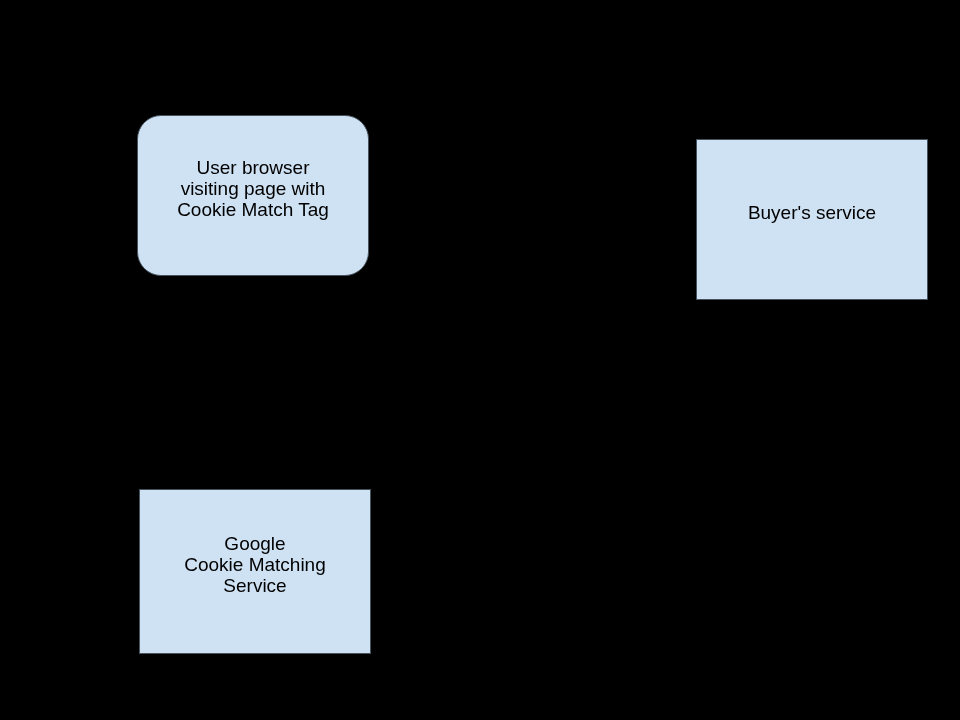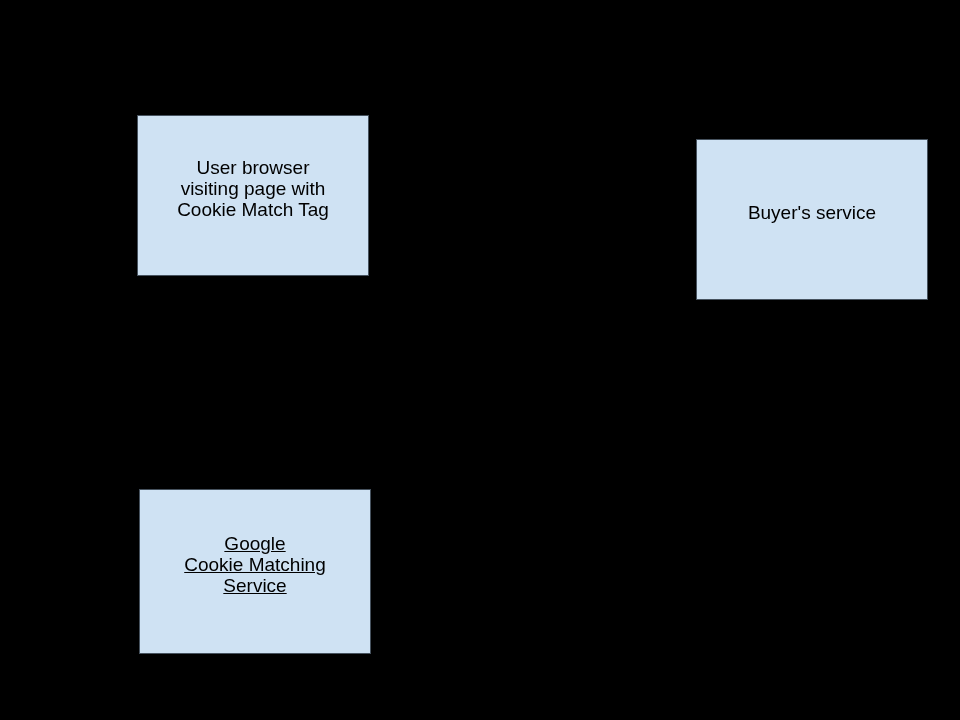--- a/index.html
+++ b/index.html
@@ -34,34 +34,34 @@
     color: #000000;
     font-size: 19px;
     line-height: 21px;
     transform: translateY(-7px);
   }
   .node-user-browser {
     left: 137px;
     top: 115px;
     width: 232px;
     height: 161px;
+    border-radius: 24px;
   }
   .node-buyers-service {
     left: 696px;
     top: 115px;
     width: 232px;
     height: 161px;
     margin-top: 24px;
   }
   .node-google-cms {
     left: 139px;
     top: 489px;
     width: 232px;
     height: 165px;
-    text-decoration: underline;
   }
 </style>
 </head>
 <body>
 
 <div class="canvas">
 
   <div class="node node-user-browser">
     <span class="label">User browser
 visiting page with

